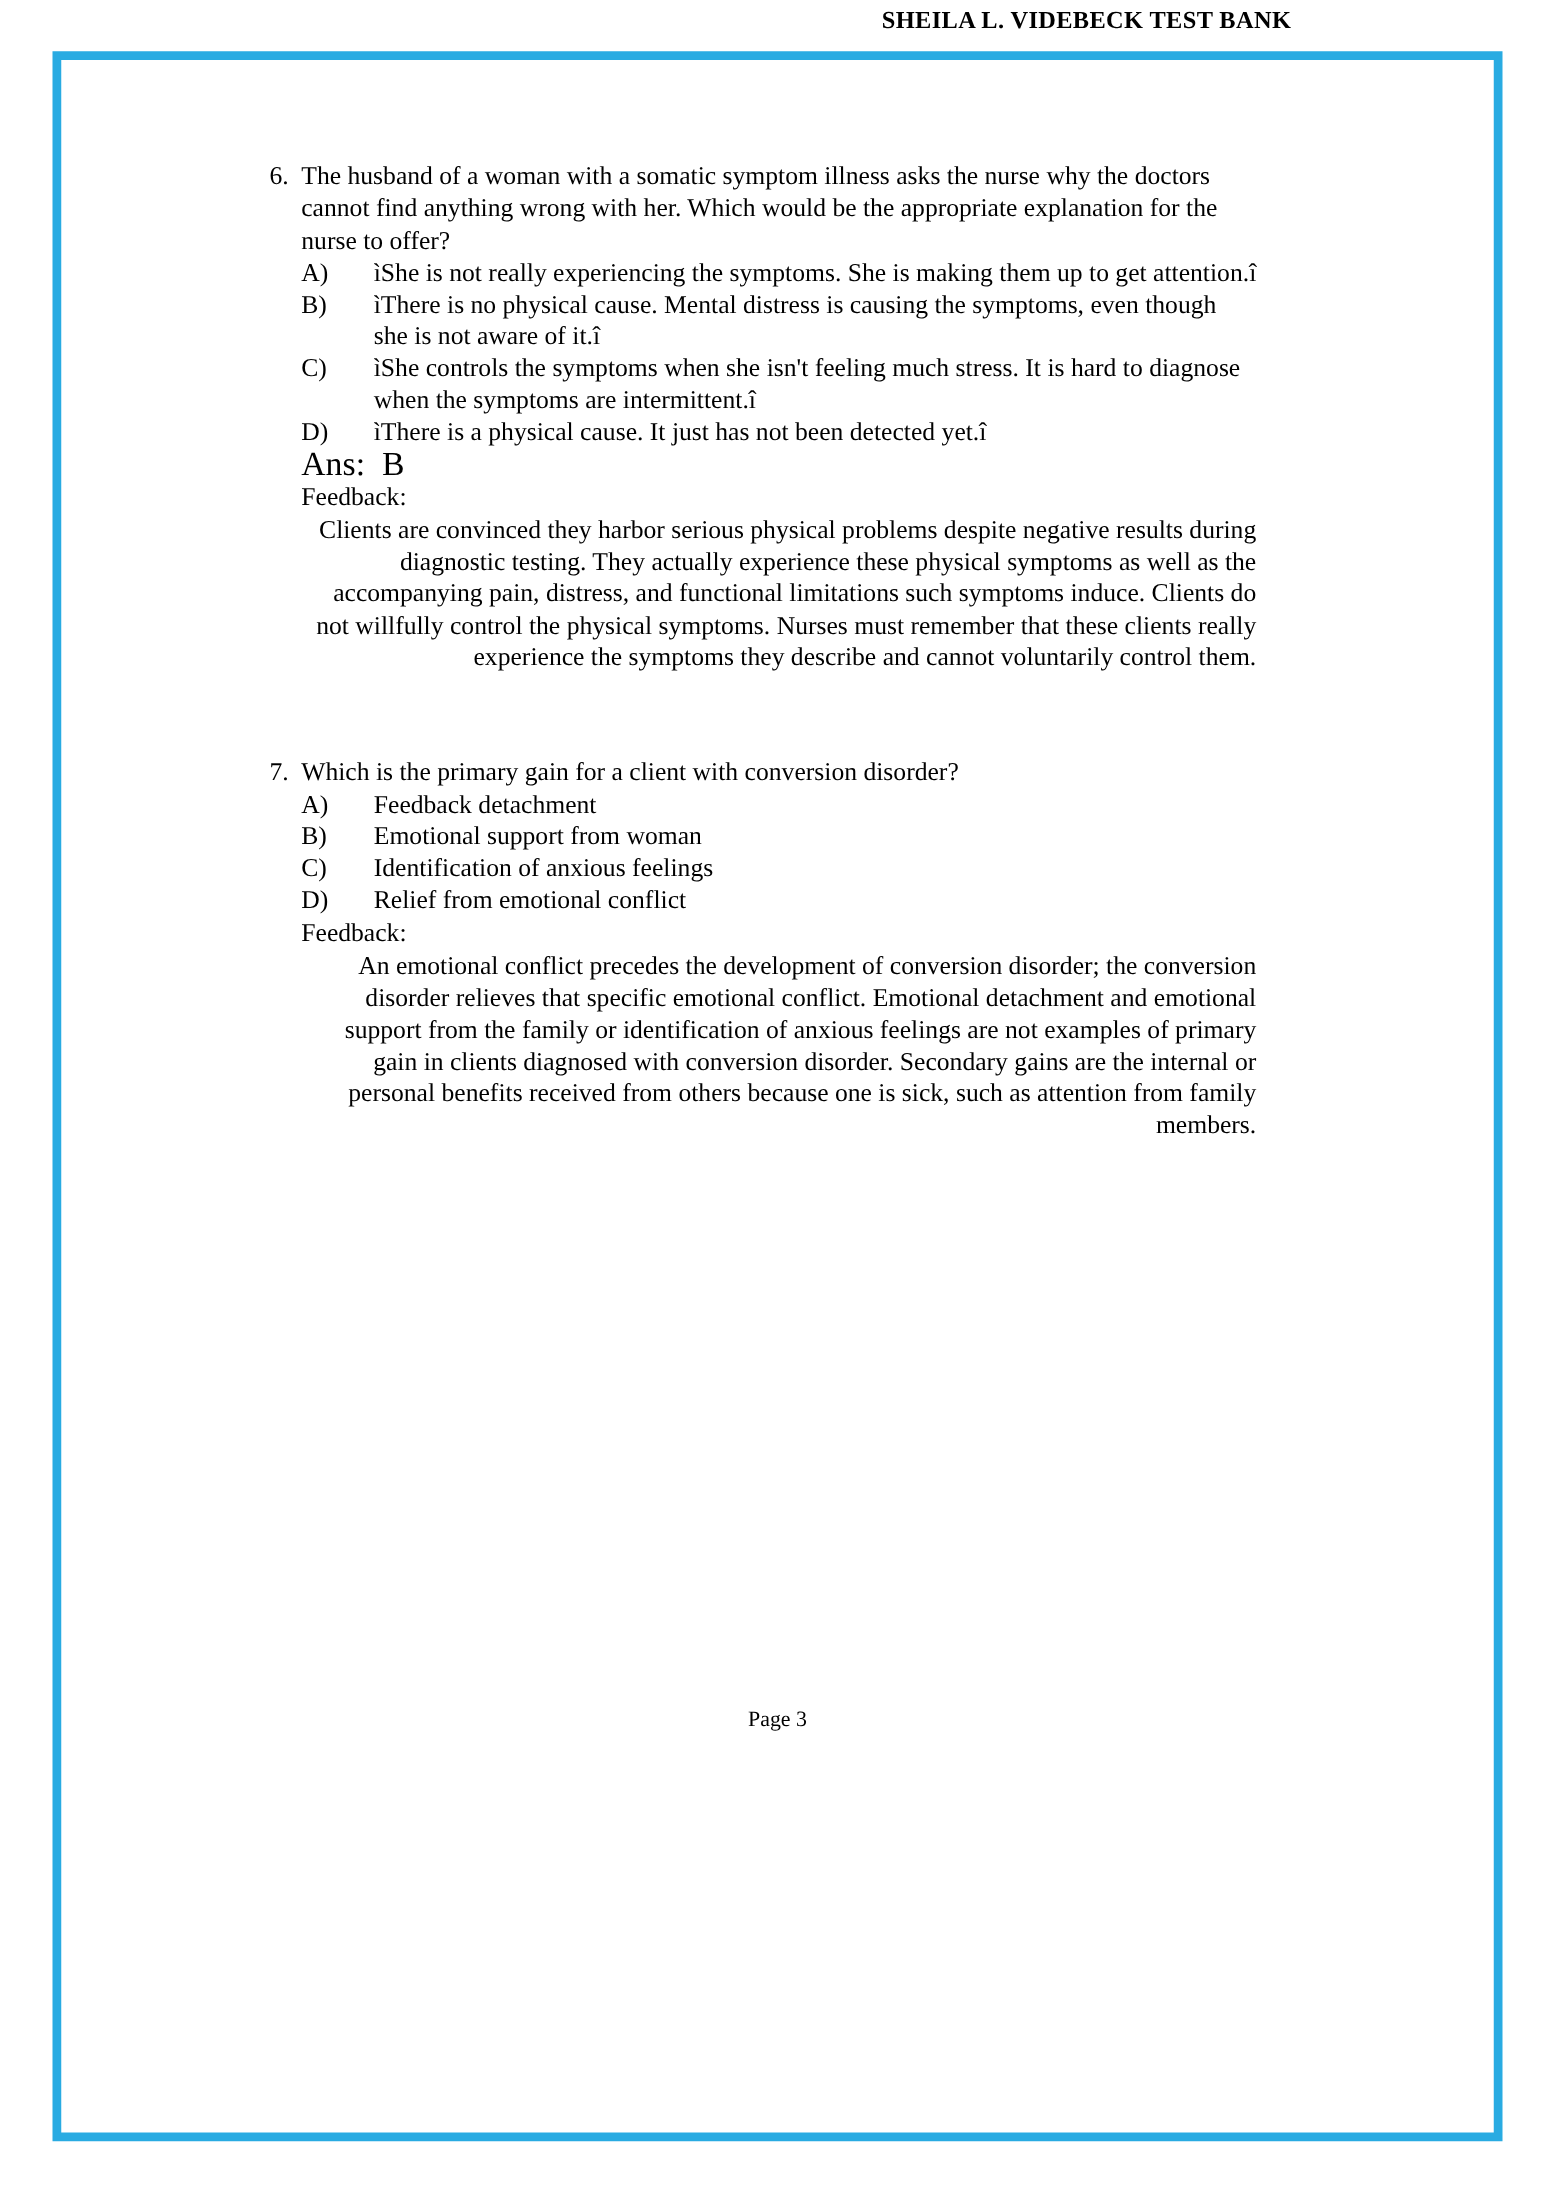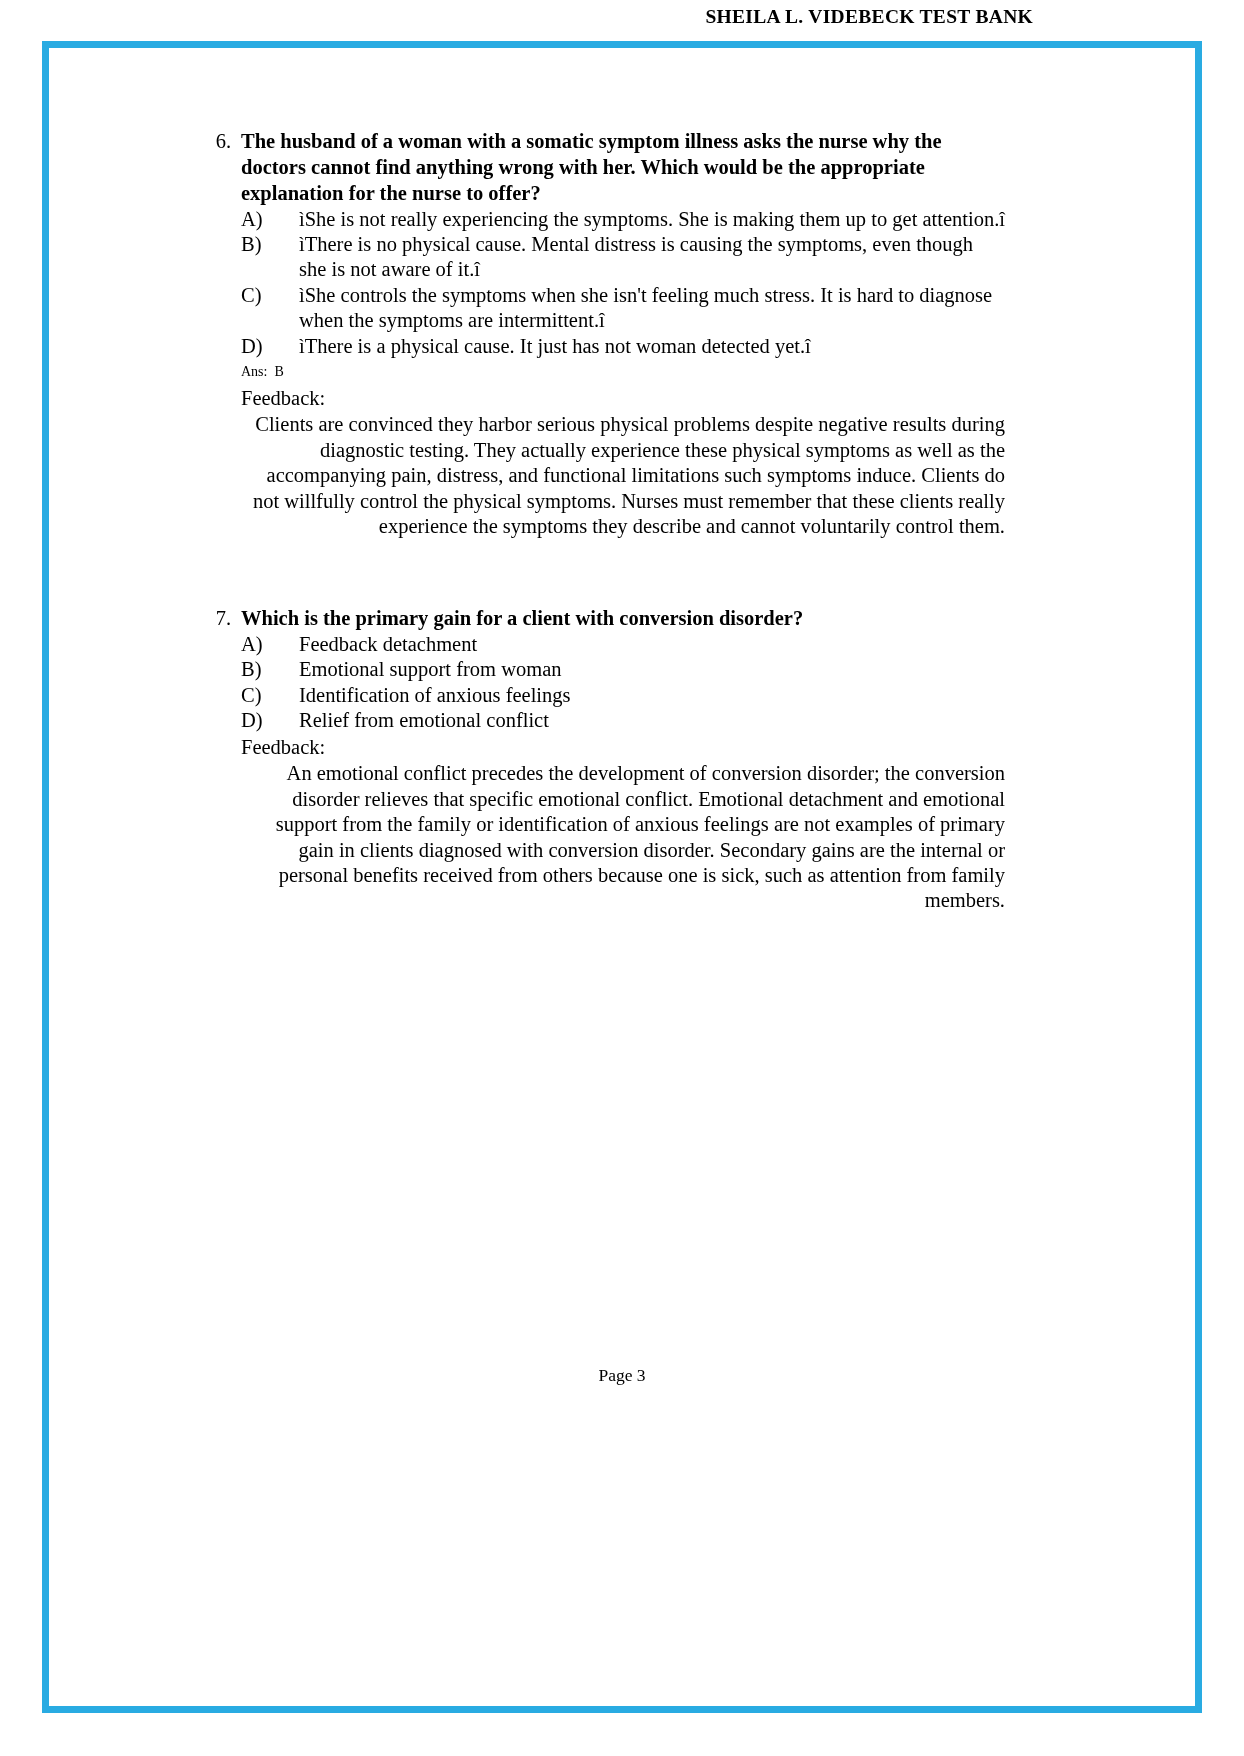--- a/index.html
+++ b/index.html
@@ -75,42 +75,41 @@
   .qnum {
     width: 36px;
     flex: 0 0 36px;
     text-align: right;
     padding-right: 10px;
     box-sizing: border-box;
   }
   .qtext {
     flex: 1 1 auto;
     text-align: left;
-    font-weight: bold;
   }
   .options {
     margin-top: 0px;
     padding-left: 36px;
   }
   .opt {
     display: flex;
     align-items: flex-start;
     font-size: 20.5px;
     line-height: 25.4px;
   }
   .opt-letter {
     width: 58px;
     flex: 0 0 58px;
   }
   .opt-text {
     flex: 1 1 auto;
   }
   .ans {
     padding-left: 36px;
-    font-size: 14px;
+    font-size: 27px;
     line-height: 25.4px;
     white-space: pre;
   }
   .fb-head {
     padding-left: 36px;
     font-size: 20.5px;
     line-height: 28px;
     font-weight: normal;
   }
   .fb-body {
@@ -157,21 +156,21 @@
         <div class="opt">
           <div class="opt-letter">B)</div>
           <div class="opt-text">ìThere is no physical cause. Mental distress is causing the symptoms, even though she is not aware of it.î</div>
         </div>
         <div class="opt">
           <div class="opt-letter">C)</div>
           <div class="opt-text">ìShe controls the symptoms when she isn't feeling much stress. It is hard to diagnose when the symptoms are intermittent.î</div>
         </div>
         <div class="opt">
           <div class="opt-letter">D)</div>
-          <div class="opt-text">ìThere is a physical cause. It just has not woman detected yet.î</div>
+          <div class="opt-text">ìThere is a physical cause. It just has not been detected yet.î</div>
         </div>
       </div>
       <div class="ans"><span>Ans:</span>  <span>B</span></div>
       <div class="fb-head">Feedback:</div>
       <div class="fb-body">Clients are convinced they harbor serious physical problems despite negative results during diagnostic testing. They actually experience these physical symptoms as well as the accompanying pain, distress, and functional limitations such symptoms induce. Clients do not willfully control the physical symptoms. Nurses must remember that these clients really experience the symptoms they describe and cannot voluntarily control them.</div>
     </div>
 
     <div class="gap-big"></div>
 
     <div class="qblock">

